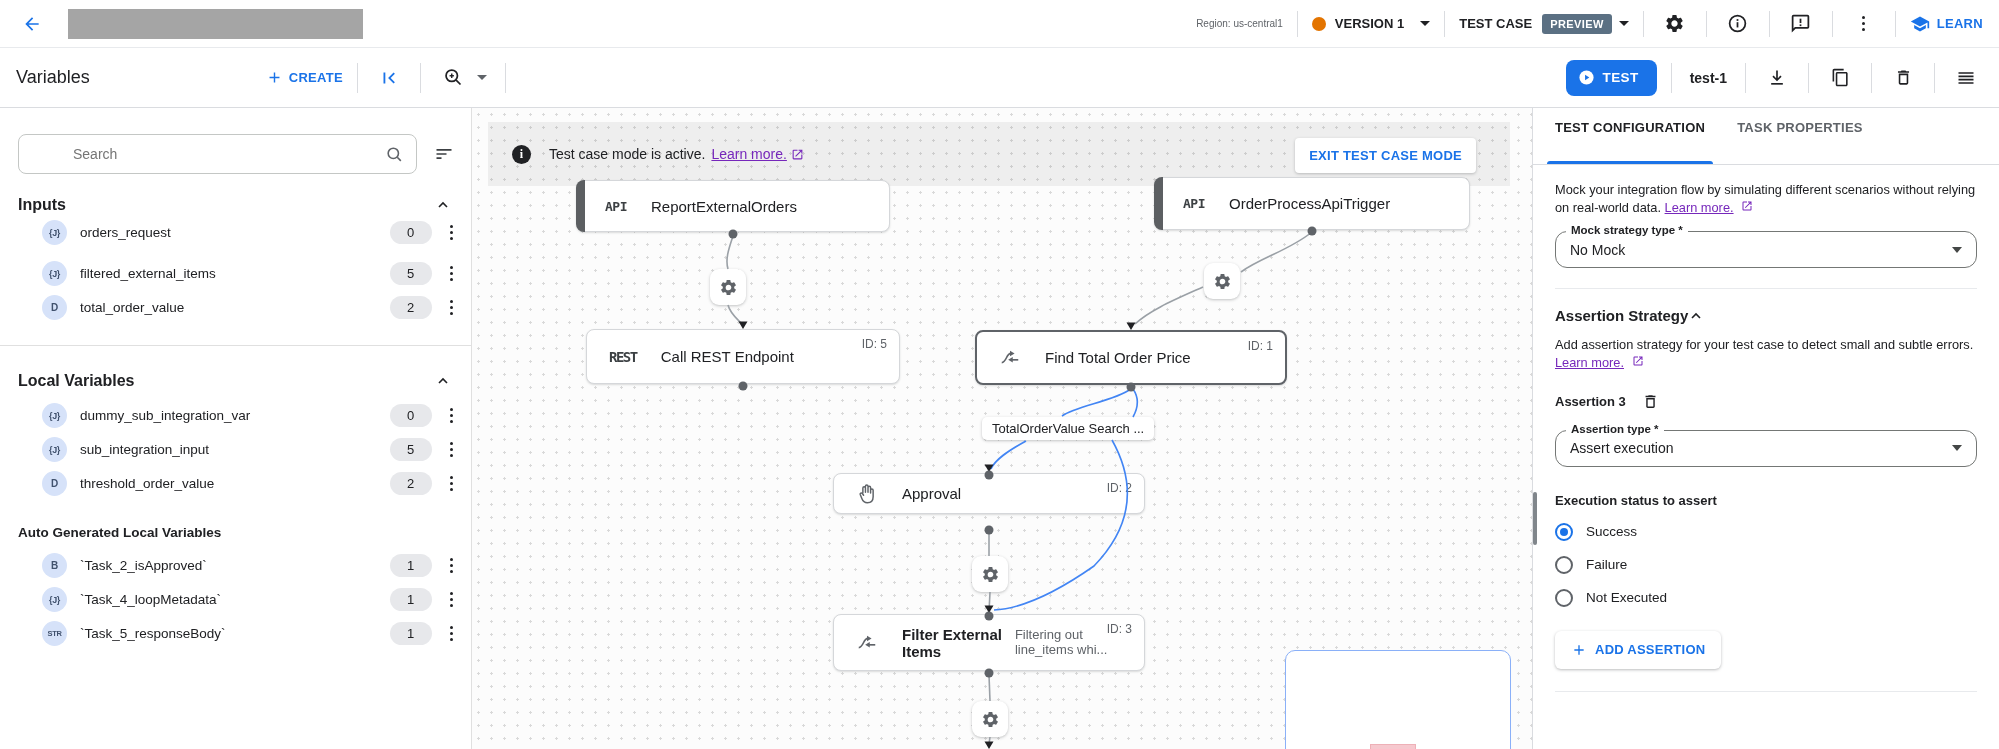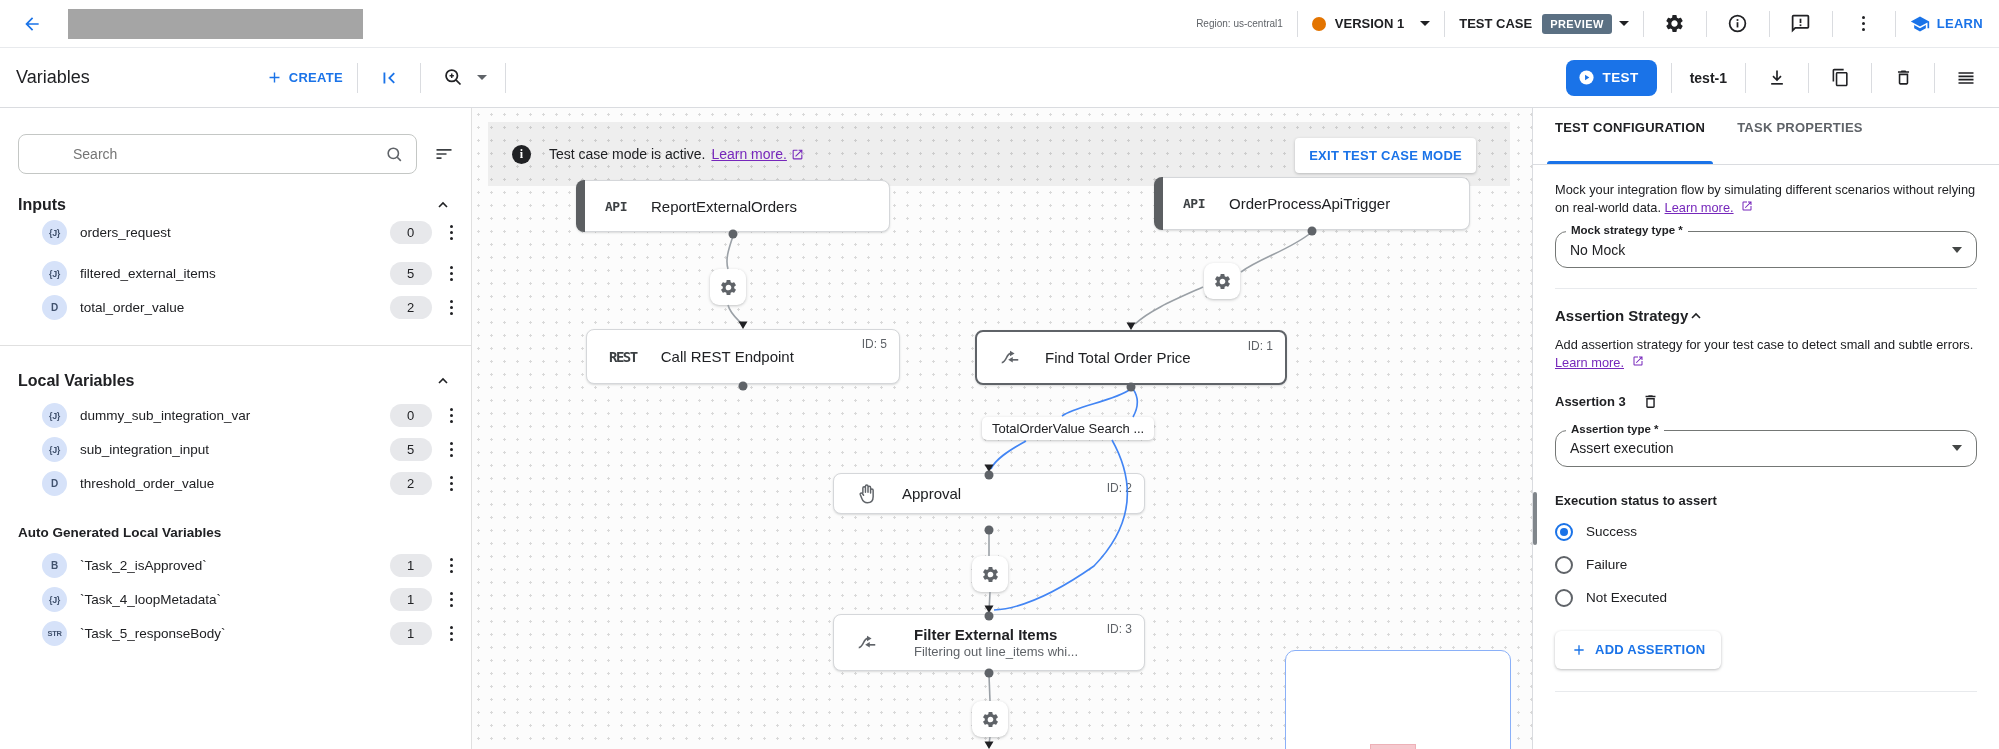--- a/index.html
+++ b/index.html
@@ -77,21 +77,21 @@
   .node { position:absolute; background:#fff; border:1px solid #d5d7da; border-radius:8px;
     box-shadow:0 1px 2px rgba(60,64,67,.18); display:flex; align-items:center; cursor:pointer; }
   .node.trigger::before { content:""; position:absolute; left:-1px; top:-1px; bottom:-1px; width:9px;
     background:#5c5f62; border-radius:8px 0 0 8px; }
   .node.selected { border:2px solid #5f6368; }
   .node-badge { font-family:"DejaVu Sans Mono",monospace; font-size:13px; font-weight:700; color:#3c4043;
     margin:0 0 0 28px; letter-spacing:-.5px; }
   .node-title { font-size:15px; font-weight:500; color:#202124; margin-left:24px; }
   .node-id { position:absolute; top:7px; right:12px; font-size:12px; color:#5f6368; }
   .node-icon { margin-left:22px; display:flex; }
-  .node-col { display:flex; flex-direction:column; margin-left:36px; }
+  .node-col { display:flex; flex-direction:row; margin-left:24px; }
   .node-sub { font-size:13px; color:#5f6368; margin-top:1px; }
 
   .gearbox { position:absolute; width:36px; height:36px; background:#fff; border-radius:9px;
     box-shadow:0 1px 3px rgba(60,64,67,.3); display:flex; align-items:center; justify-content:center; cursor:pointer; }
   .edge-pill { position:absolute; background:#fff; border-radius:5px; box-shadow:0 1px 3px rgba(60,64,67,.3);
     font-size:13px; color:#202124; padding:4px 10px; white-space:nowrap; cursor:pointer; }
   .subbox { position:absolute; left:813px; top:542px; width:226px; height:120px; background:#fff;
     border:1.5px solid #8ab0f8; border-radius:10px; }
   .pink-chip { position:absolute; left:898px; top:636px; width:46px; height:12px; background:#f6c8ce; border:1px solid #eeb0b7; }
   .edges { position:absolute; inset:0; pointer-events:none; }

